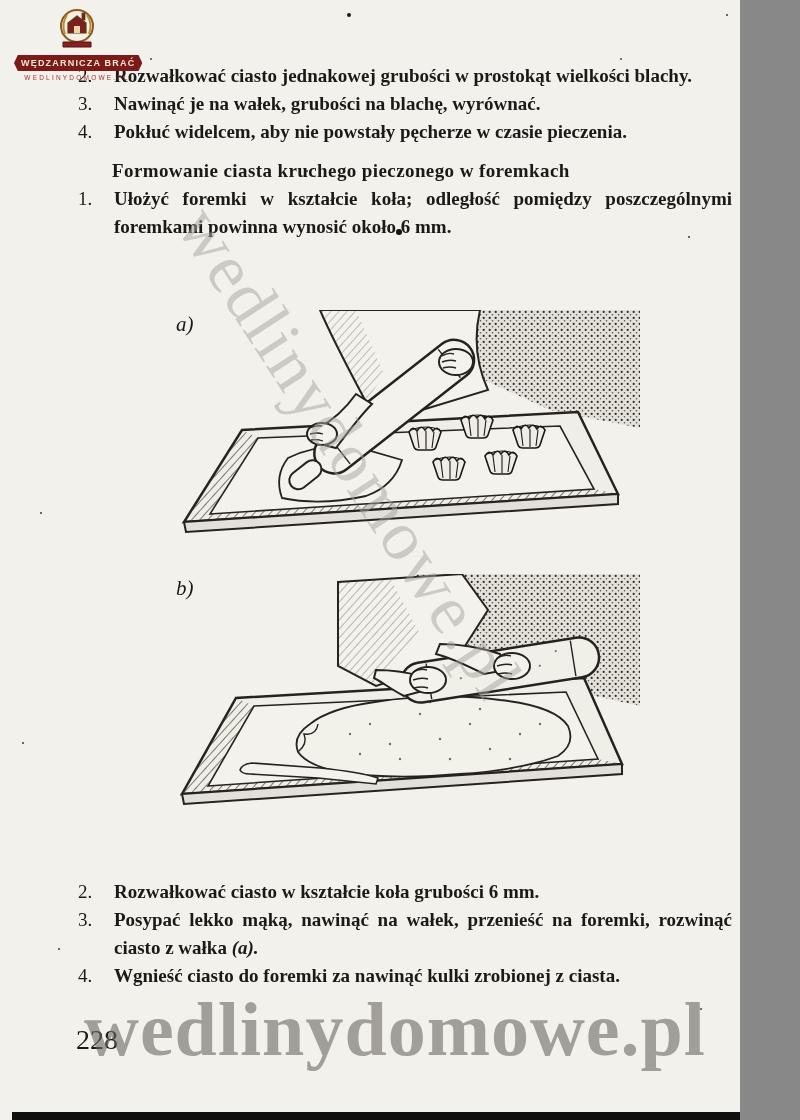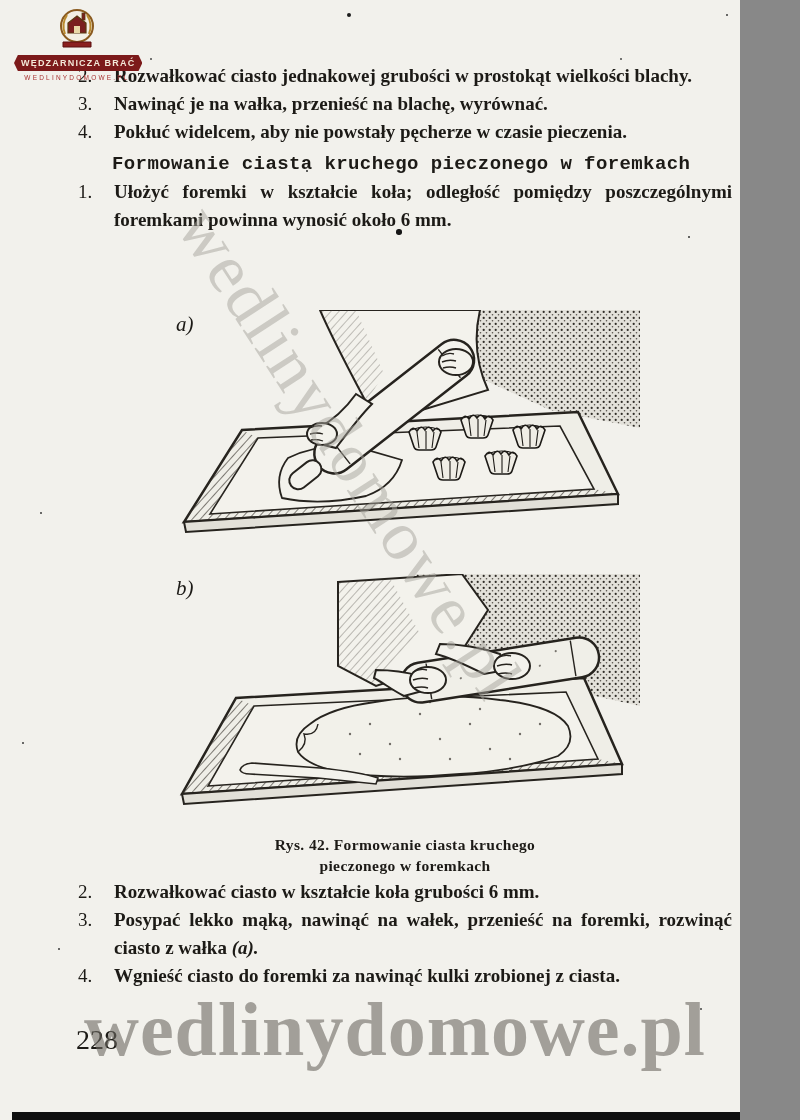--- a/index.html
+++ b/index.html
@@ -21,21 +21,21 @@
                  clip-path:polygon(3% 0,97% 0,100% 50%,97% 100%,3% 100%,0 50%); }
   .logo-sub { font-size:6.5px; letter-spacing:2.2px; color:#a83232; margin-top:3px; white-space:nowrap; }
 
   
   .text-block { position:absolute; left:78px; width:654px; font-size:19px; line-height:28px; z-index:2; }
   #top-text { top:62px; }
   #bottom-text { top:878px; }
   .li { display:flex; }
   .li .num { flex:0 0 36px; }
   .li .txt { flex:1; text-align:justify;font-weight:bold; }
-  .heading { text-indent:34px; text-align:justify; margin-top:4px;font-family:Liberation Mono, monospace; }
+  .heading { text-indent:34px; text-align:justify; margin-top:11px; }
   .heading b { letter-spacing:0.4px; }
   .heading-ref { display:block; text-indent:0; font-weight:normal; }
 
   
   .figures { position:absolute; left:170px; top:310px; width:470px; z-index:2; }
   .fig { position:relative; }
   .fig svg { display:block; }
   .fig-label { position:absolute; font-style:italic; font-size:21px; z-index:3; }
   #figA .fig-label { left:6px; top:2px; }
   #figB { margin-top:16px; }
@@ -92,21 +92,21 @@
     <div class="logo-sub">WEDLINYDOMOWE.PL</div>
   </div>
 
   <div class="text-block" id="top-text">
     <div class="li">
       <span class="num">2.</span>
       <span class="txt">Rozwałkować ciasto jednakowej grubości w prostokąt wielkości blachy.</span>
     </div>
     <div class="li">
       <span class="num">3.</span>
-      <span class="txt">Nawinąć je na wałka, przenieść na blachę, wyrównać.</span>
+      <span class="txt">Nawinąć je na wałek, grubości na blachę, wyrównać.</span>
     </div>
     <div class="li">
       <span class="num">4.</span>
       <span class="txt">Pokłuć widelcem, aby nie powstały pęcherze w czasie pieczenia.</span>
     </div>
     <p class="heading">
       <b>Formowanie ciasta kruchego pieczonego w foremkach</b>
     </p>
     <div class="li">
       <span class="num">1.</span>
@@ -249,24 +249,20 @@
           <ellipse cx="258" cy="106" rx="18" ry="13" fill="#f3f2ec" stroke="#26231e" stroke-width="2"></ellipse>
           <path d="M243,98 q7,-4 14,-2 M243,106 q8,-3 15,-1 M244,114 q8,-2 14,0" fill="none" stroke="#26231e" stroke-width="1.4"></path>
         </g>
         <g>
           <ellipse cx="342" cy="92" rx="18" ry="13" fill="#f3f2ec" stroke="#26231e" stroke-width="2"></ellipse>
           <path d="M327,84 q7,-4 14,-2 M327,92 q8,-3 15,-1 M328,100 q8,-2 14,0" fill="none" stroke="#26231e" stroke-width="1.4"></path>
         </g>
       </svg>
     </div>
 
-    <div class="caption">
-      <div>Rys. 42. Formowanie ciasta kruchego</div>
-      <div>pieczonego w foremkach</div>
-    </div>
   </div>
 
   <div class="text-block" id="bottom-text">
     <div class="li">
       <span class="num">2.</span>
       <span class="txt">Rozwałkować ciasto w kształcie koła grubości 6 mm.</span>
     </div>
     <div class="li">
       <span class="num">3.</span>
       <span class="txt"><span>Posypać lekko mąką, nawinąć na wałek, przenieść na foremki, rozwinąć ciasto z wałka </span><i>(a).</i></span>

